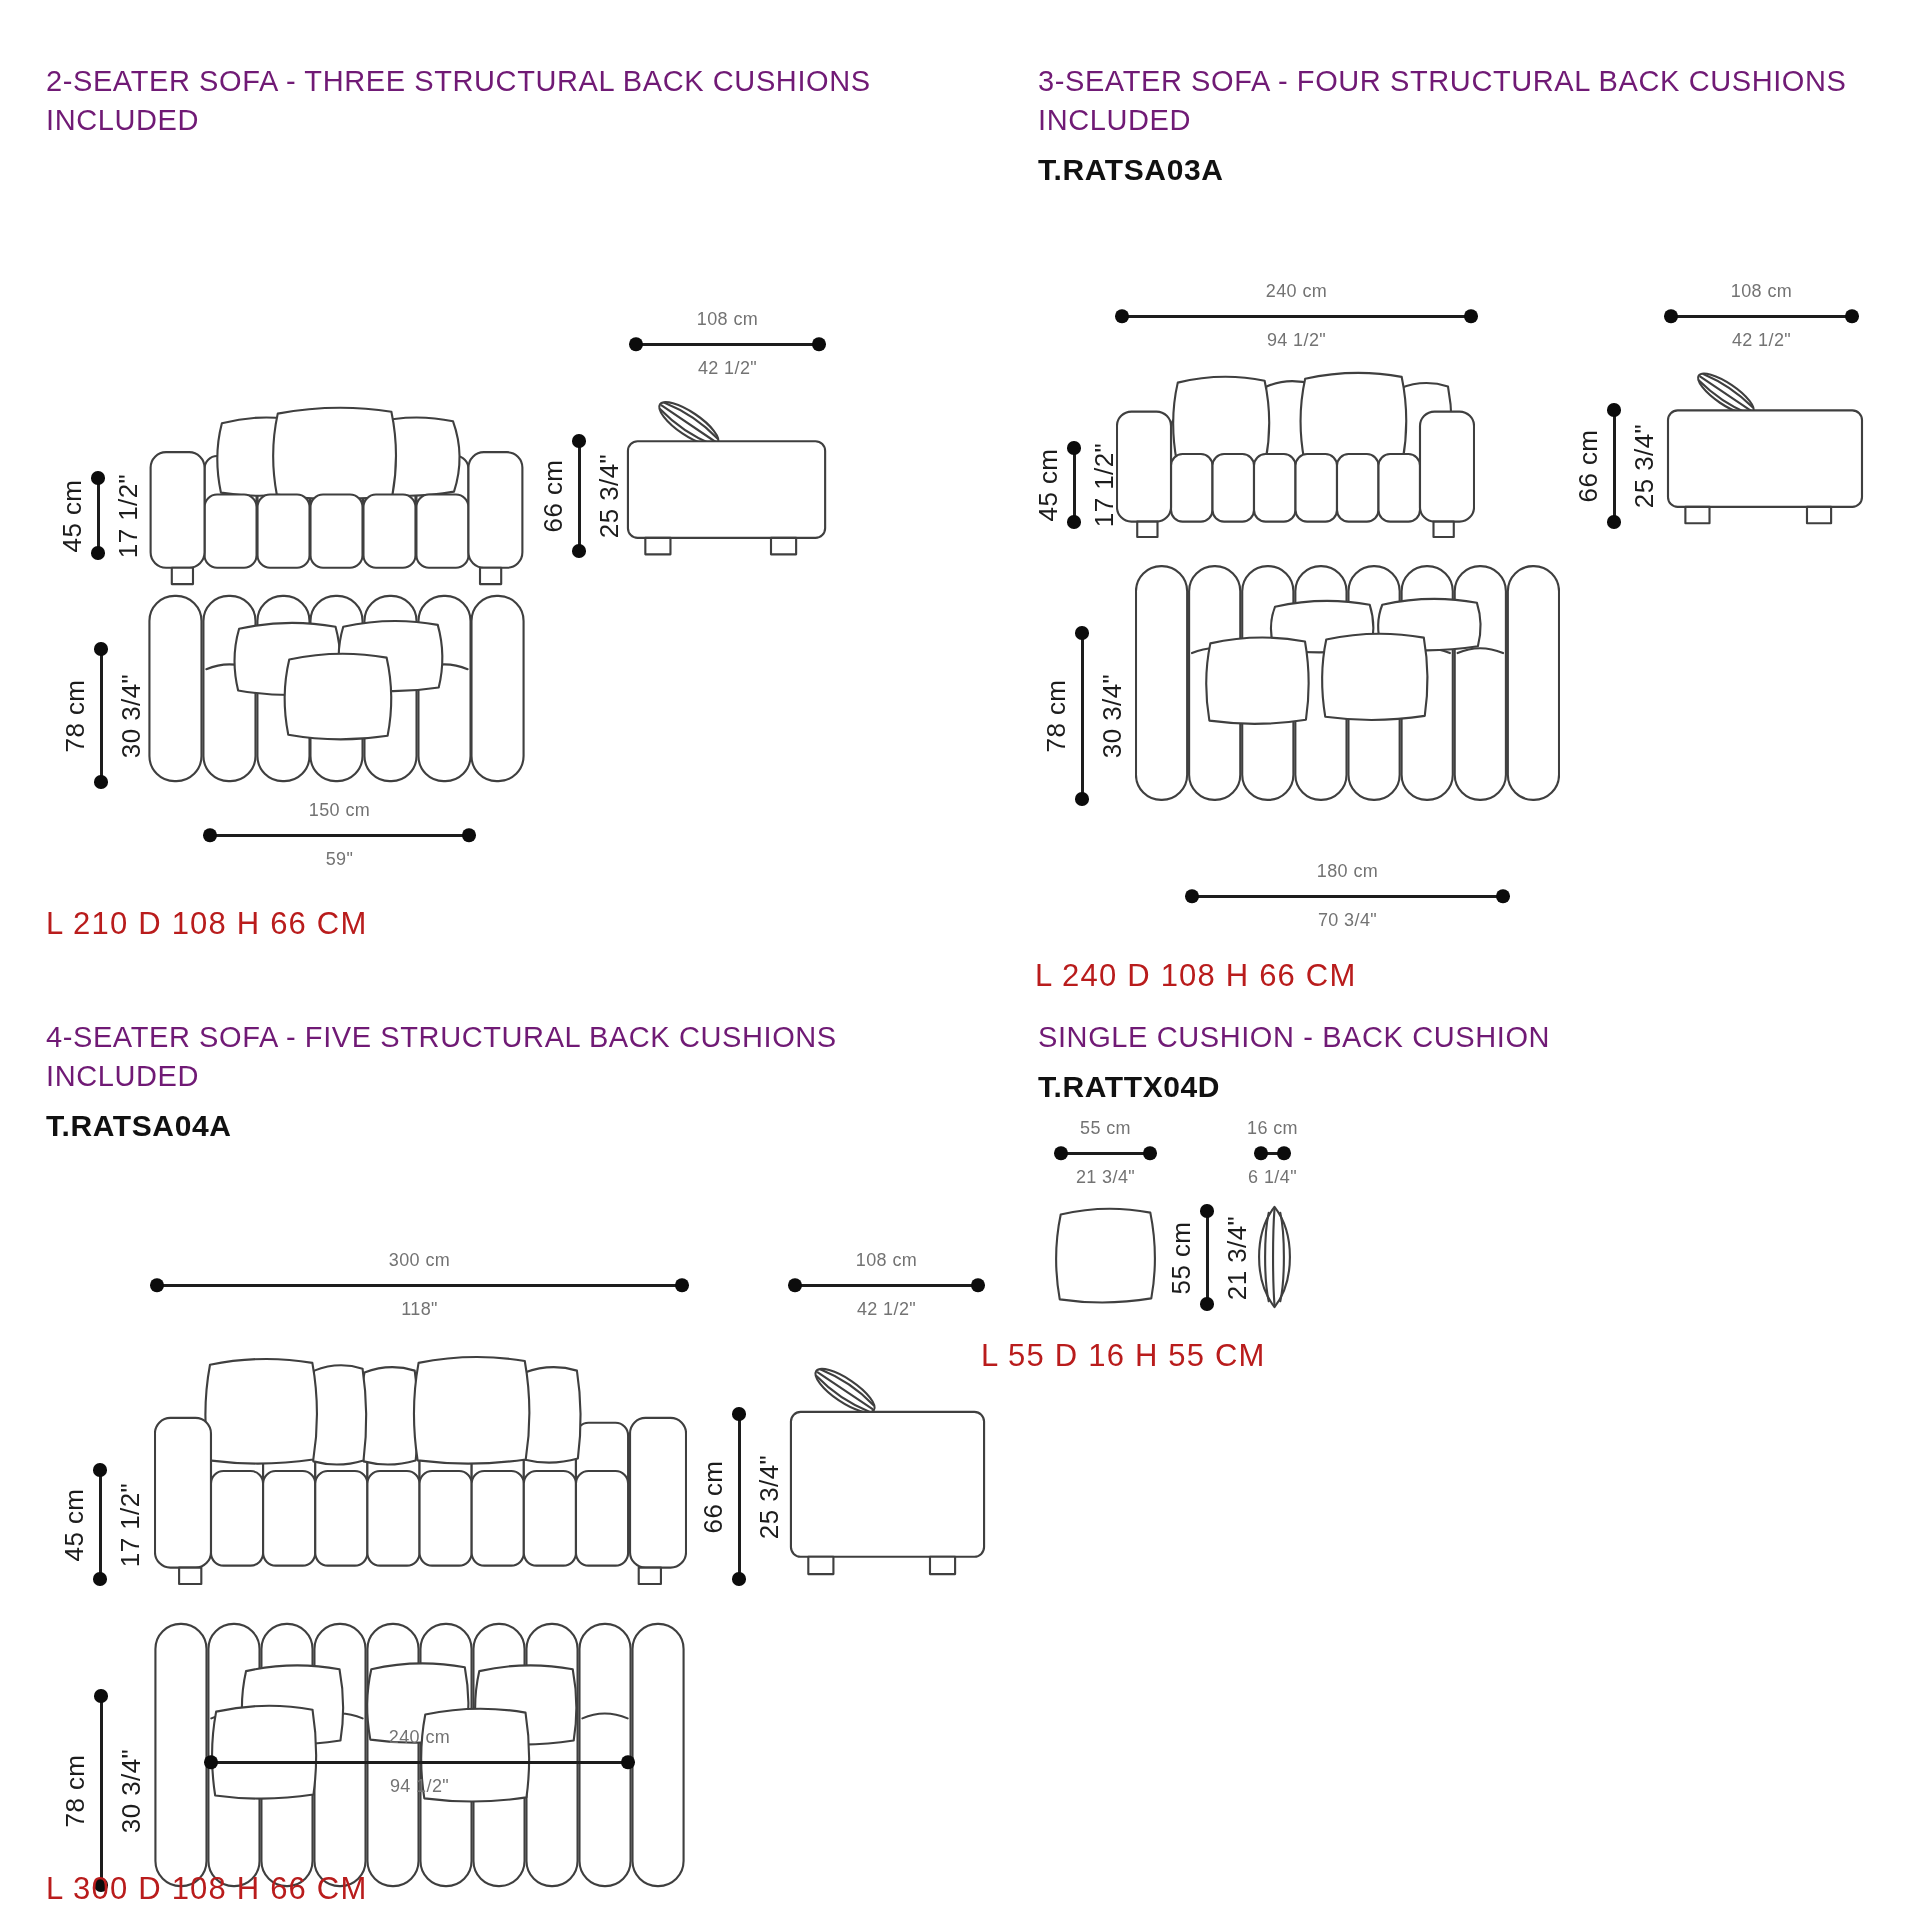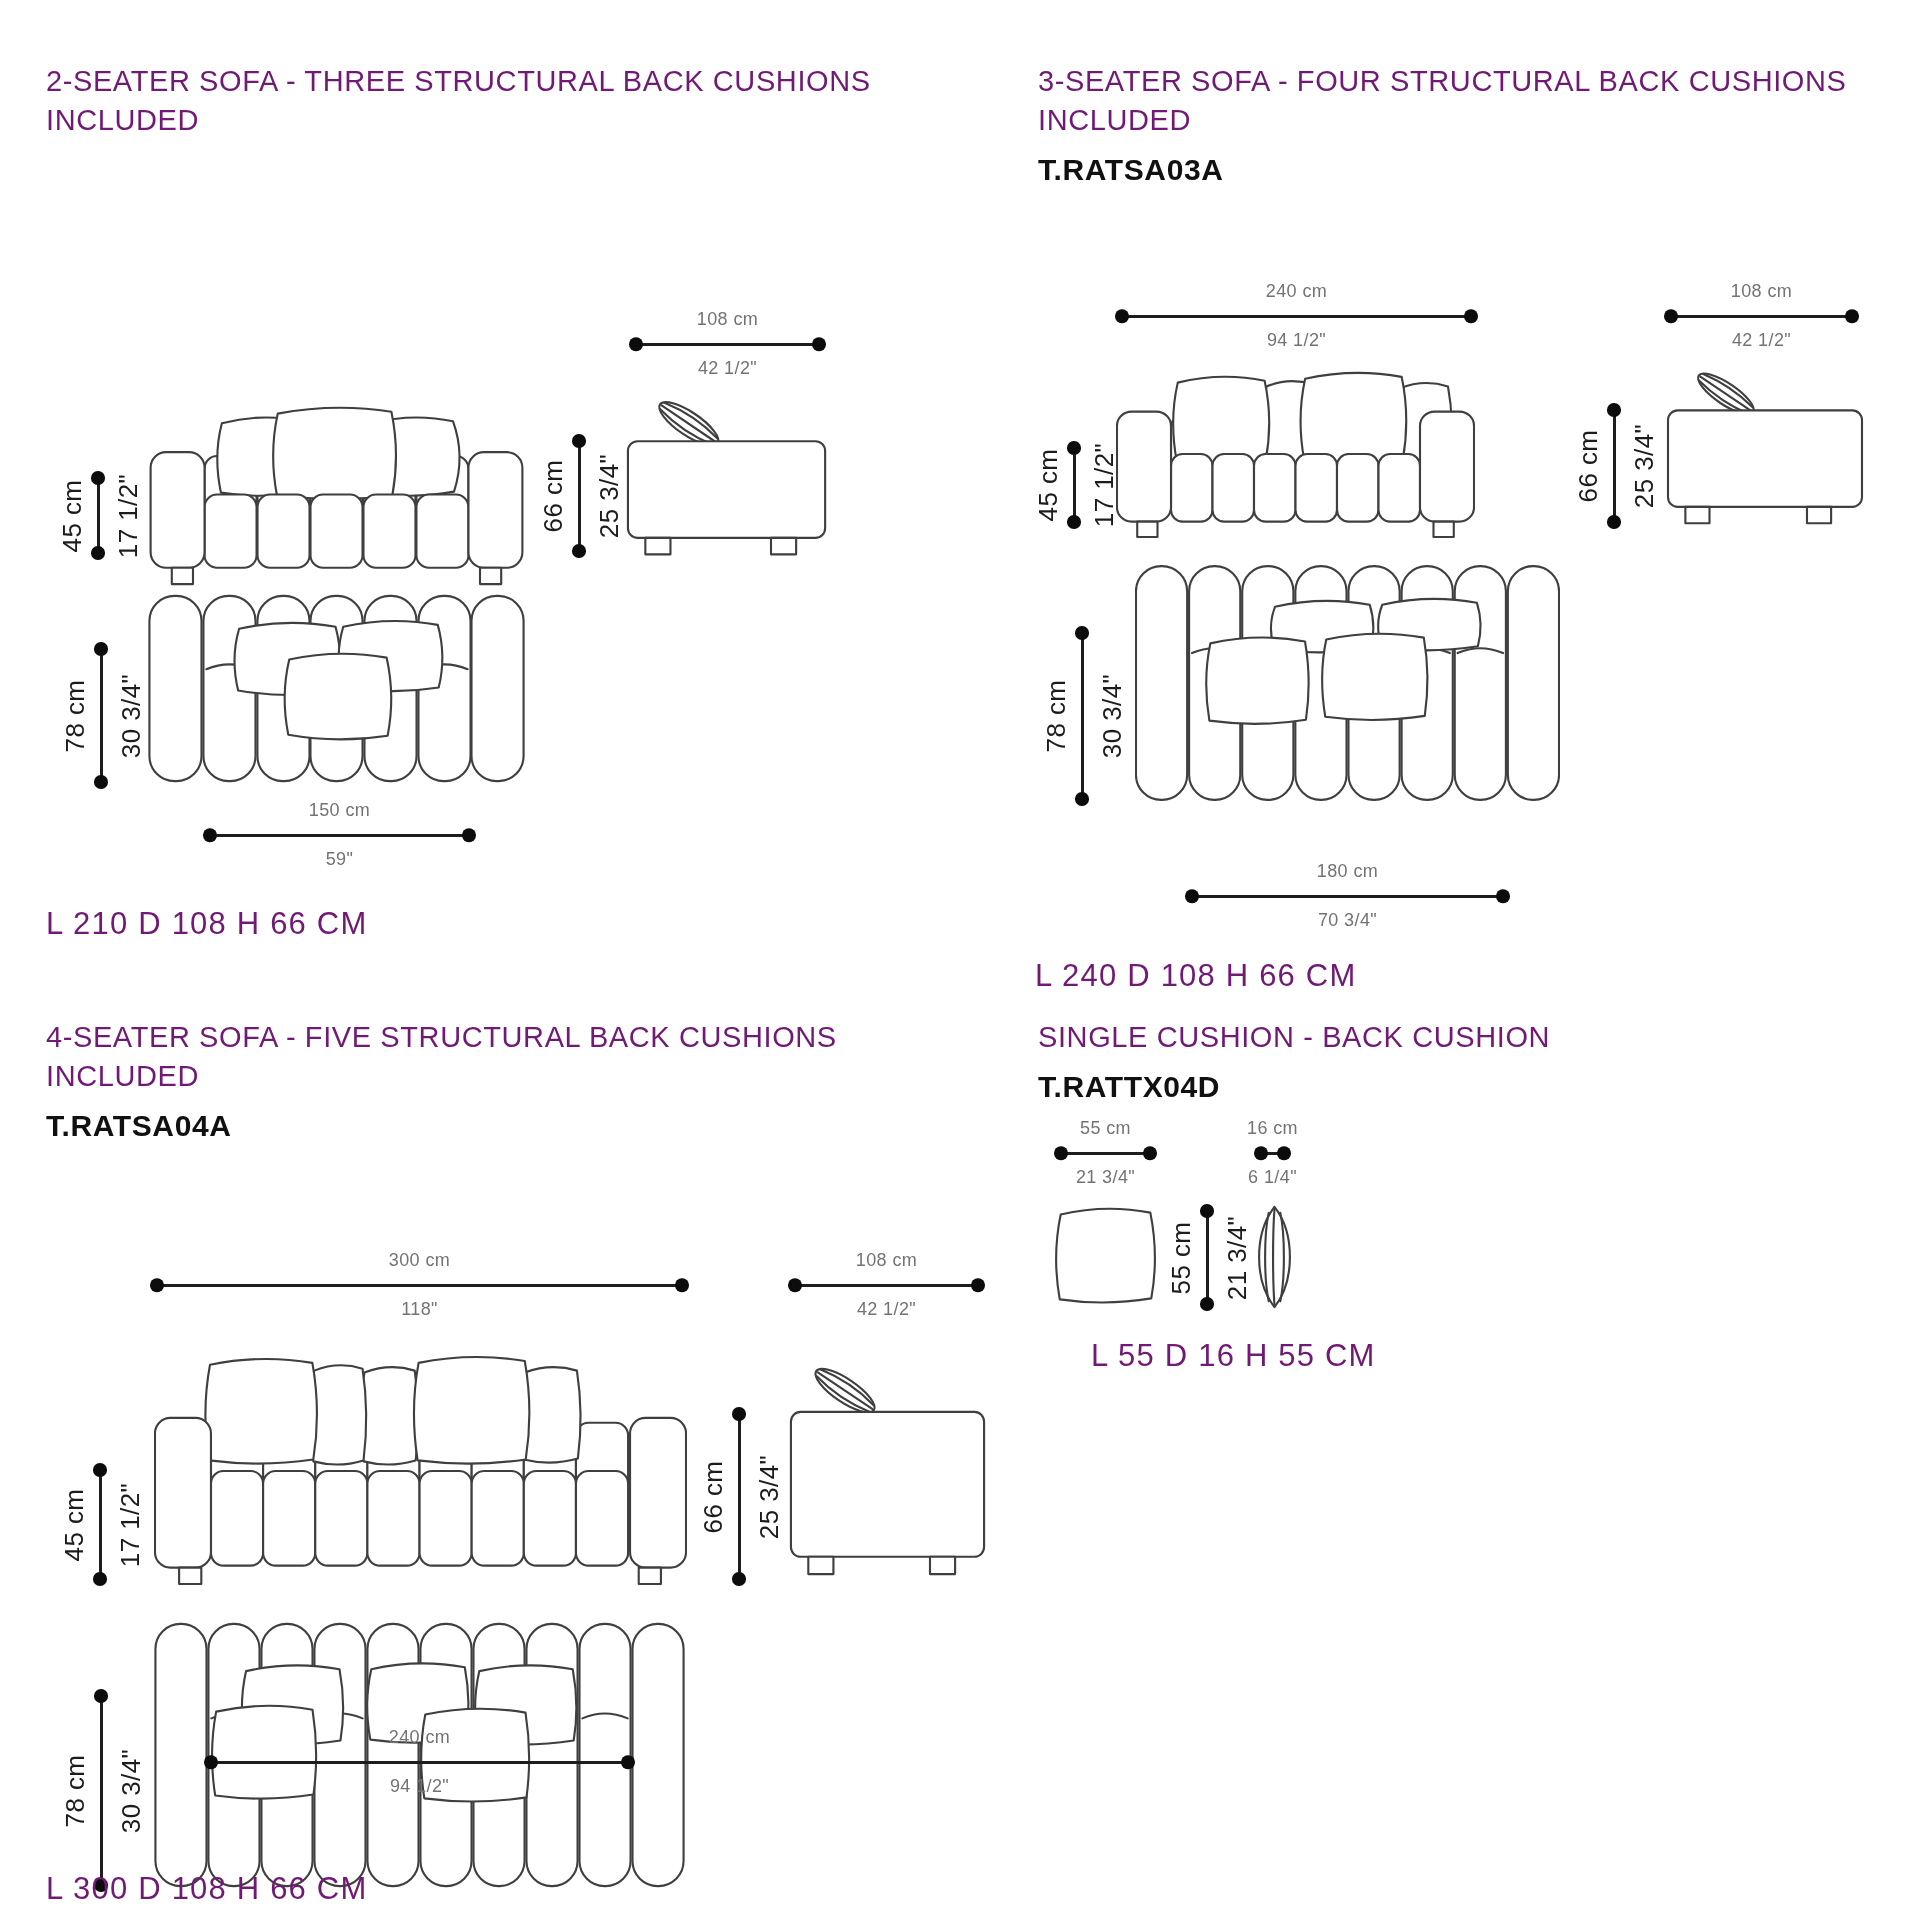--- a/index.html
+++ b/index.html
@@ -3,21 +3,21 @@
 <meta charset="utf-8">
 <style>
   html,body{margin:0;padding:0;background:#fff;}
   .sheet{position:relative;width:1931px;height:1931px;background:#fff;overflow:hidden;
          font-family:"Liberation Sans", sans-serif;color:#1f1f1f;}
   
   .ptitle{position:absolute;width:927px;}
   .t1{font-size:29px;line-height:39px;font-weight:400;letter-spacing:0.6px;color:#701a75;}
   .tcode{font-size:30px;font-weight:700;letter-spacing:0.6px;margin-top:12.6px;color:#111;}
   
-  .pfooter{position:absolute;font-size:31px;font-weight:400;letter-spacing:1.2px;color:#701a75;}
+  .pfooter{position:absolute;font-size:31px;font-weight:400;letter-spacing:1.2px;color:#b91c1c;}
   
   .hdim{position:absolute;display:flex;flex-direction:column;align-items:center;}
   .dlab{font-size:18px;color:#737373;letter-spacing:0.4px;white-space:nowrap;line-height:29px;}
   .dline{position:relative;height:2.9px;background:#1d1d1d;width:100%;margin:8.7px 0;}
   .dot{position:absolute;width:13.5px;height:13.5px;background:#0c0c0c;border-radius:50%;}
   .dline .dl{left:-2.9px;top:50%;transform:translateY(-50%);}
   .dline .dr{right:-2.9px;top:50%;transform:translateY(-50%);}
   
   .vdim{position:absolute;width:0;}
   .vline{position:absolute;left:-1px;top:0;height:100%;width:2.9px;background:#1d1d1d;}
@@ -457,16 +457,16 @@
 
   <svg class="draw" style="left:1255px;top:1205px;" width="39" height="104" viewBox="0 0 40 108">
     <g class="art">
       <path d="M20,2 C9,16 4,34 4,54 C4,74 9,92 20,106 C31,92 36,74 36,54 C36,34 31,16 20,2 Z"></path>
       <path class="nf" d="M14,8 C9,30 9,78 14,100"></path>
       <path class="nf" d="M20,4 C18,30 18,78 20,104"></path>
       <path class="nf" d="M26,8 C31,30 31,78 26,100"></path>
     </g>
   </svg>
 
-  <div class="pfooter" style="left:1091px;top:1338px;">L 55 D 16 H 55 CM</div>
+  <div class="pfooter" style="left:981px;top:1338px;">L 55 D 16 H 55 CM</div>
 
 </div>
 
 
 </body></html>

